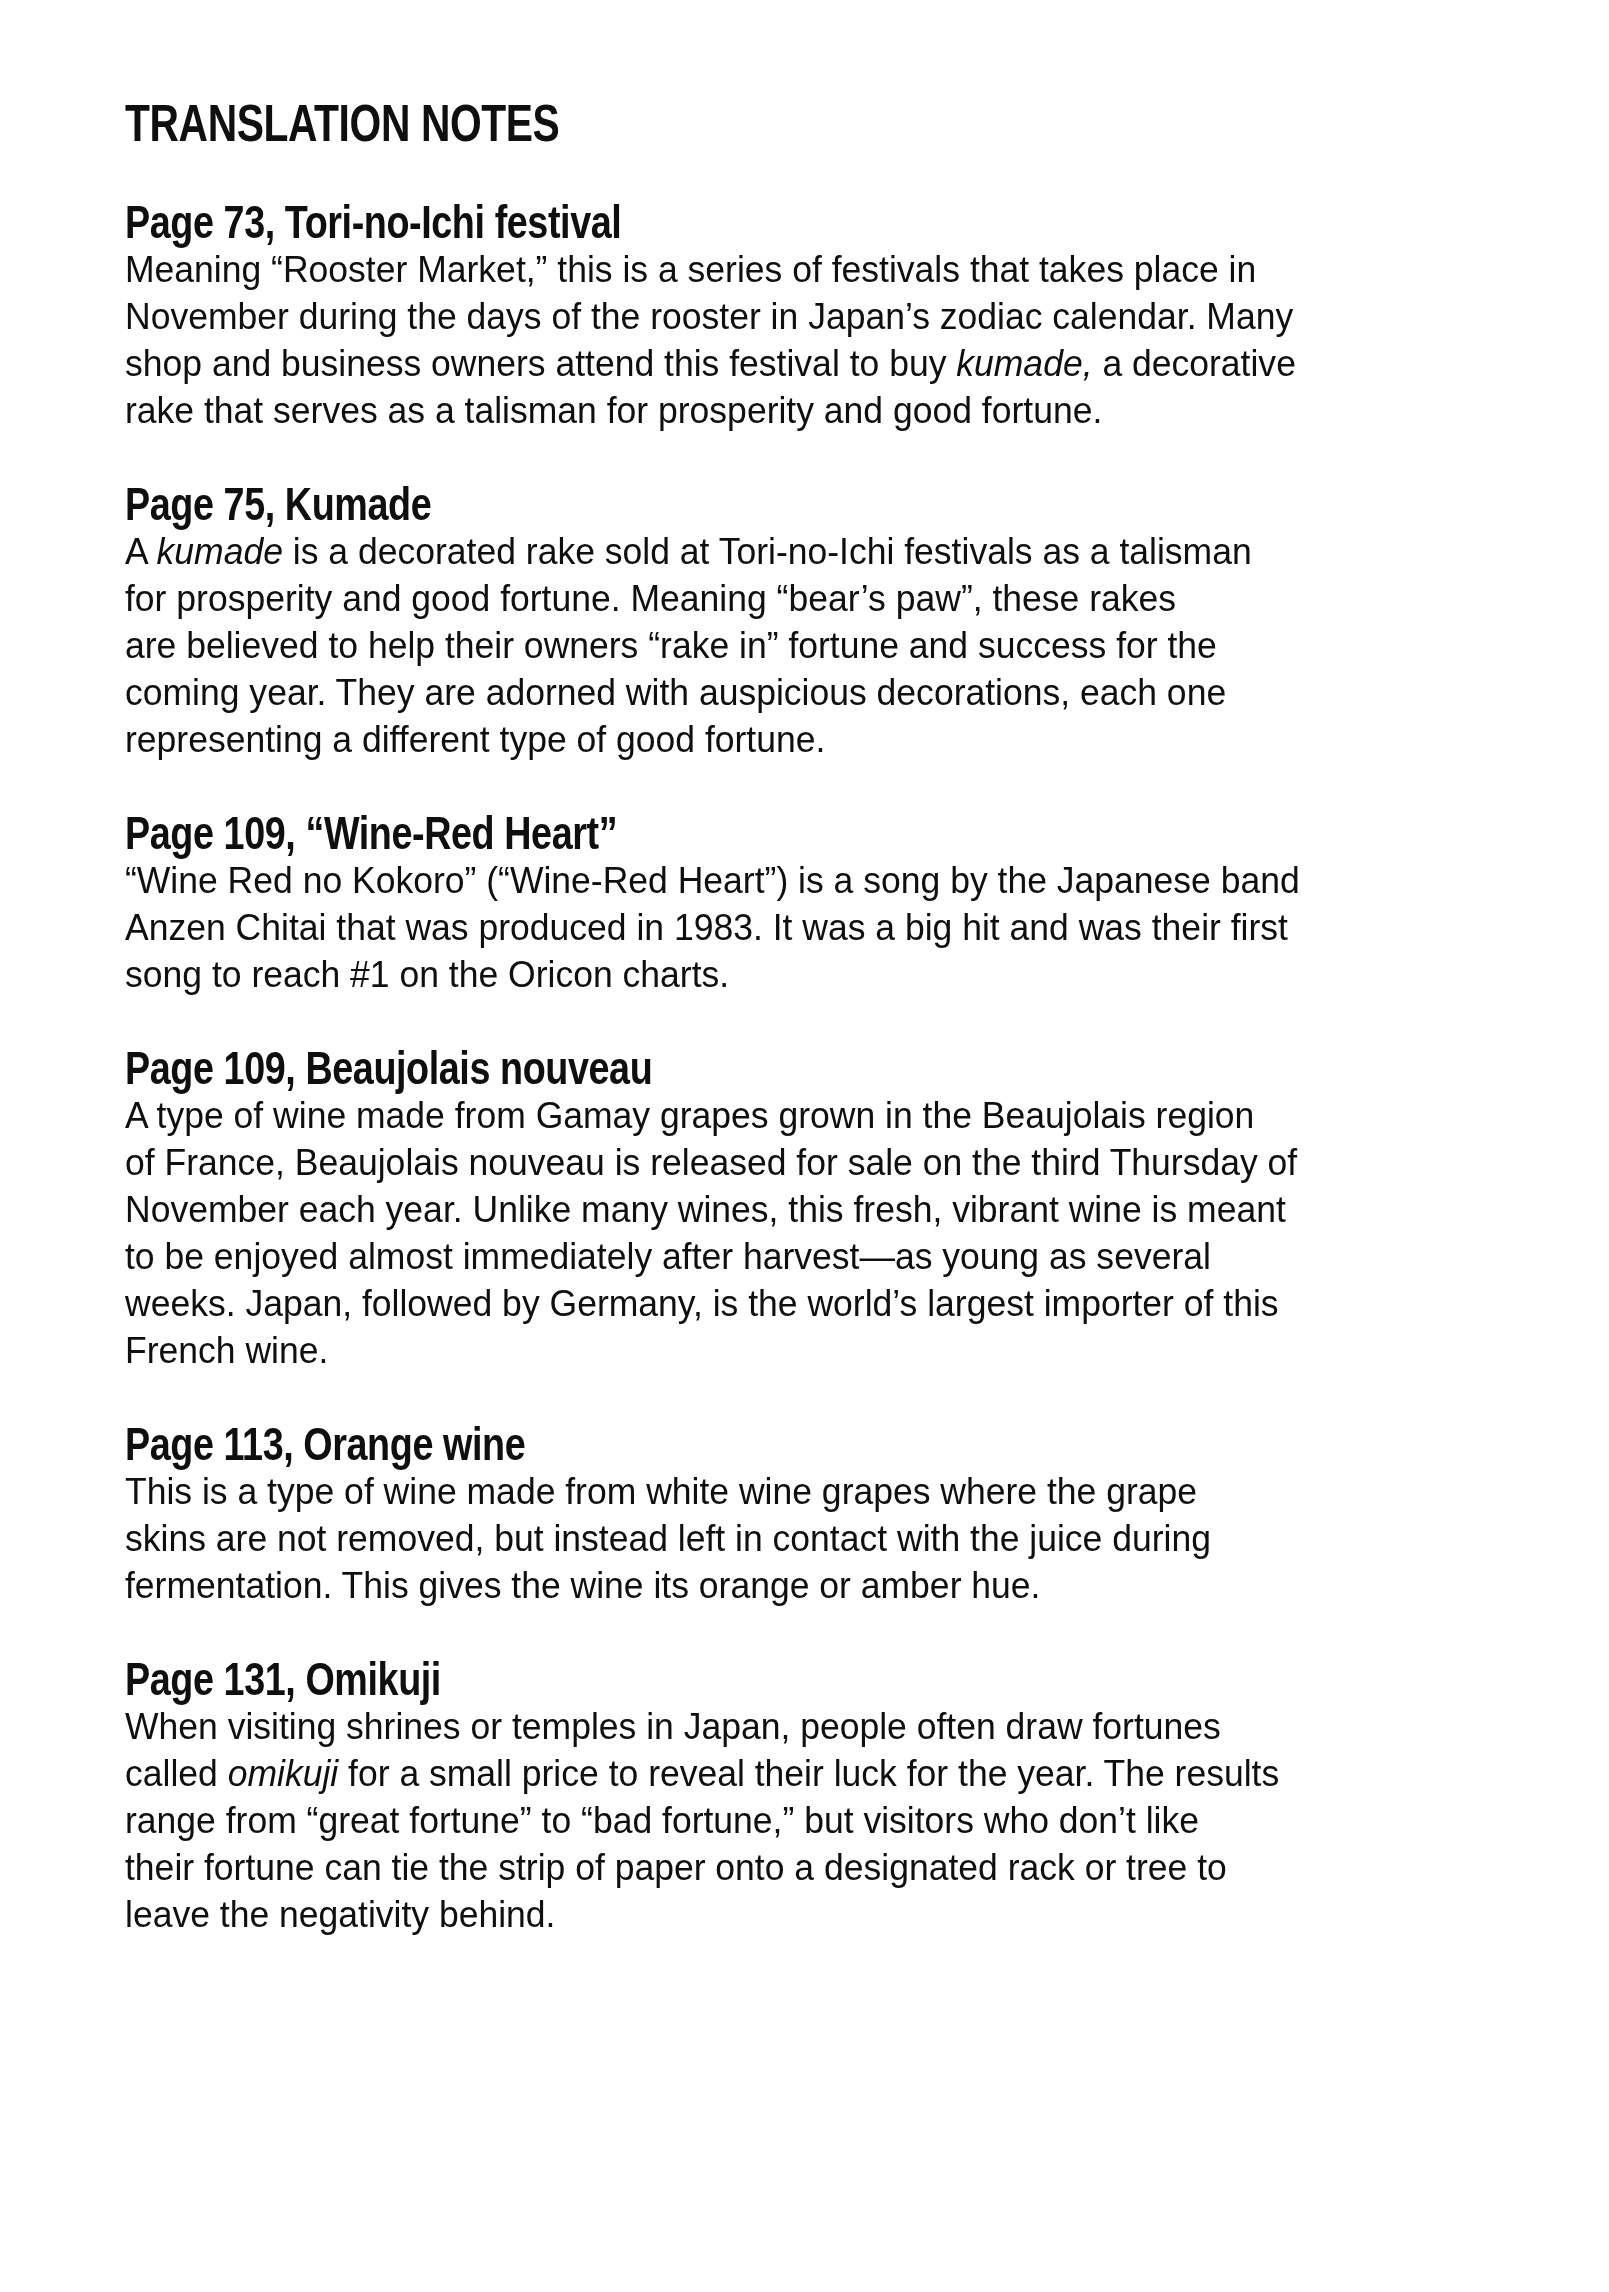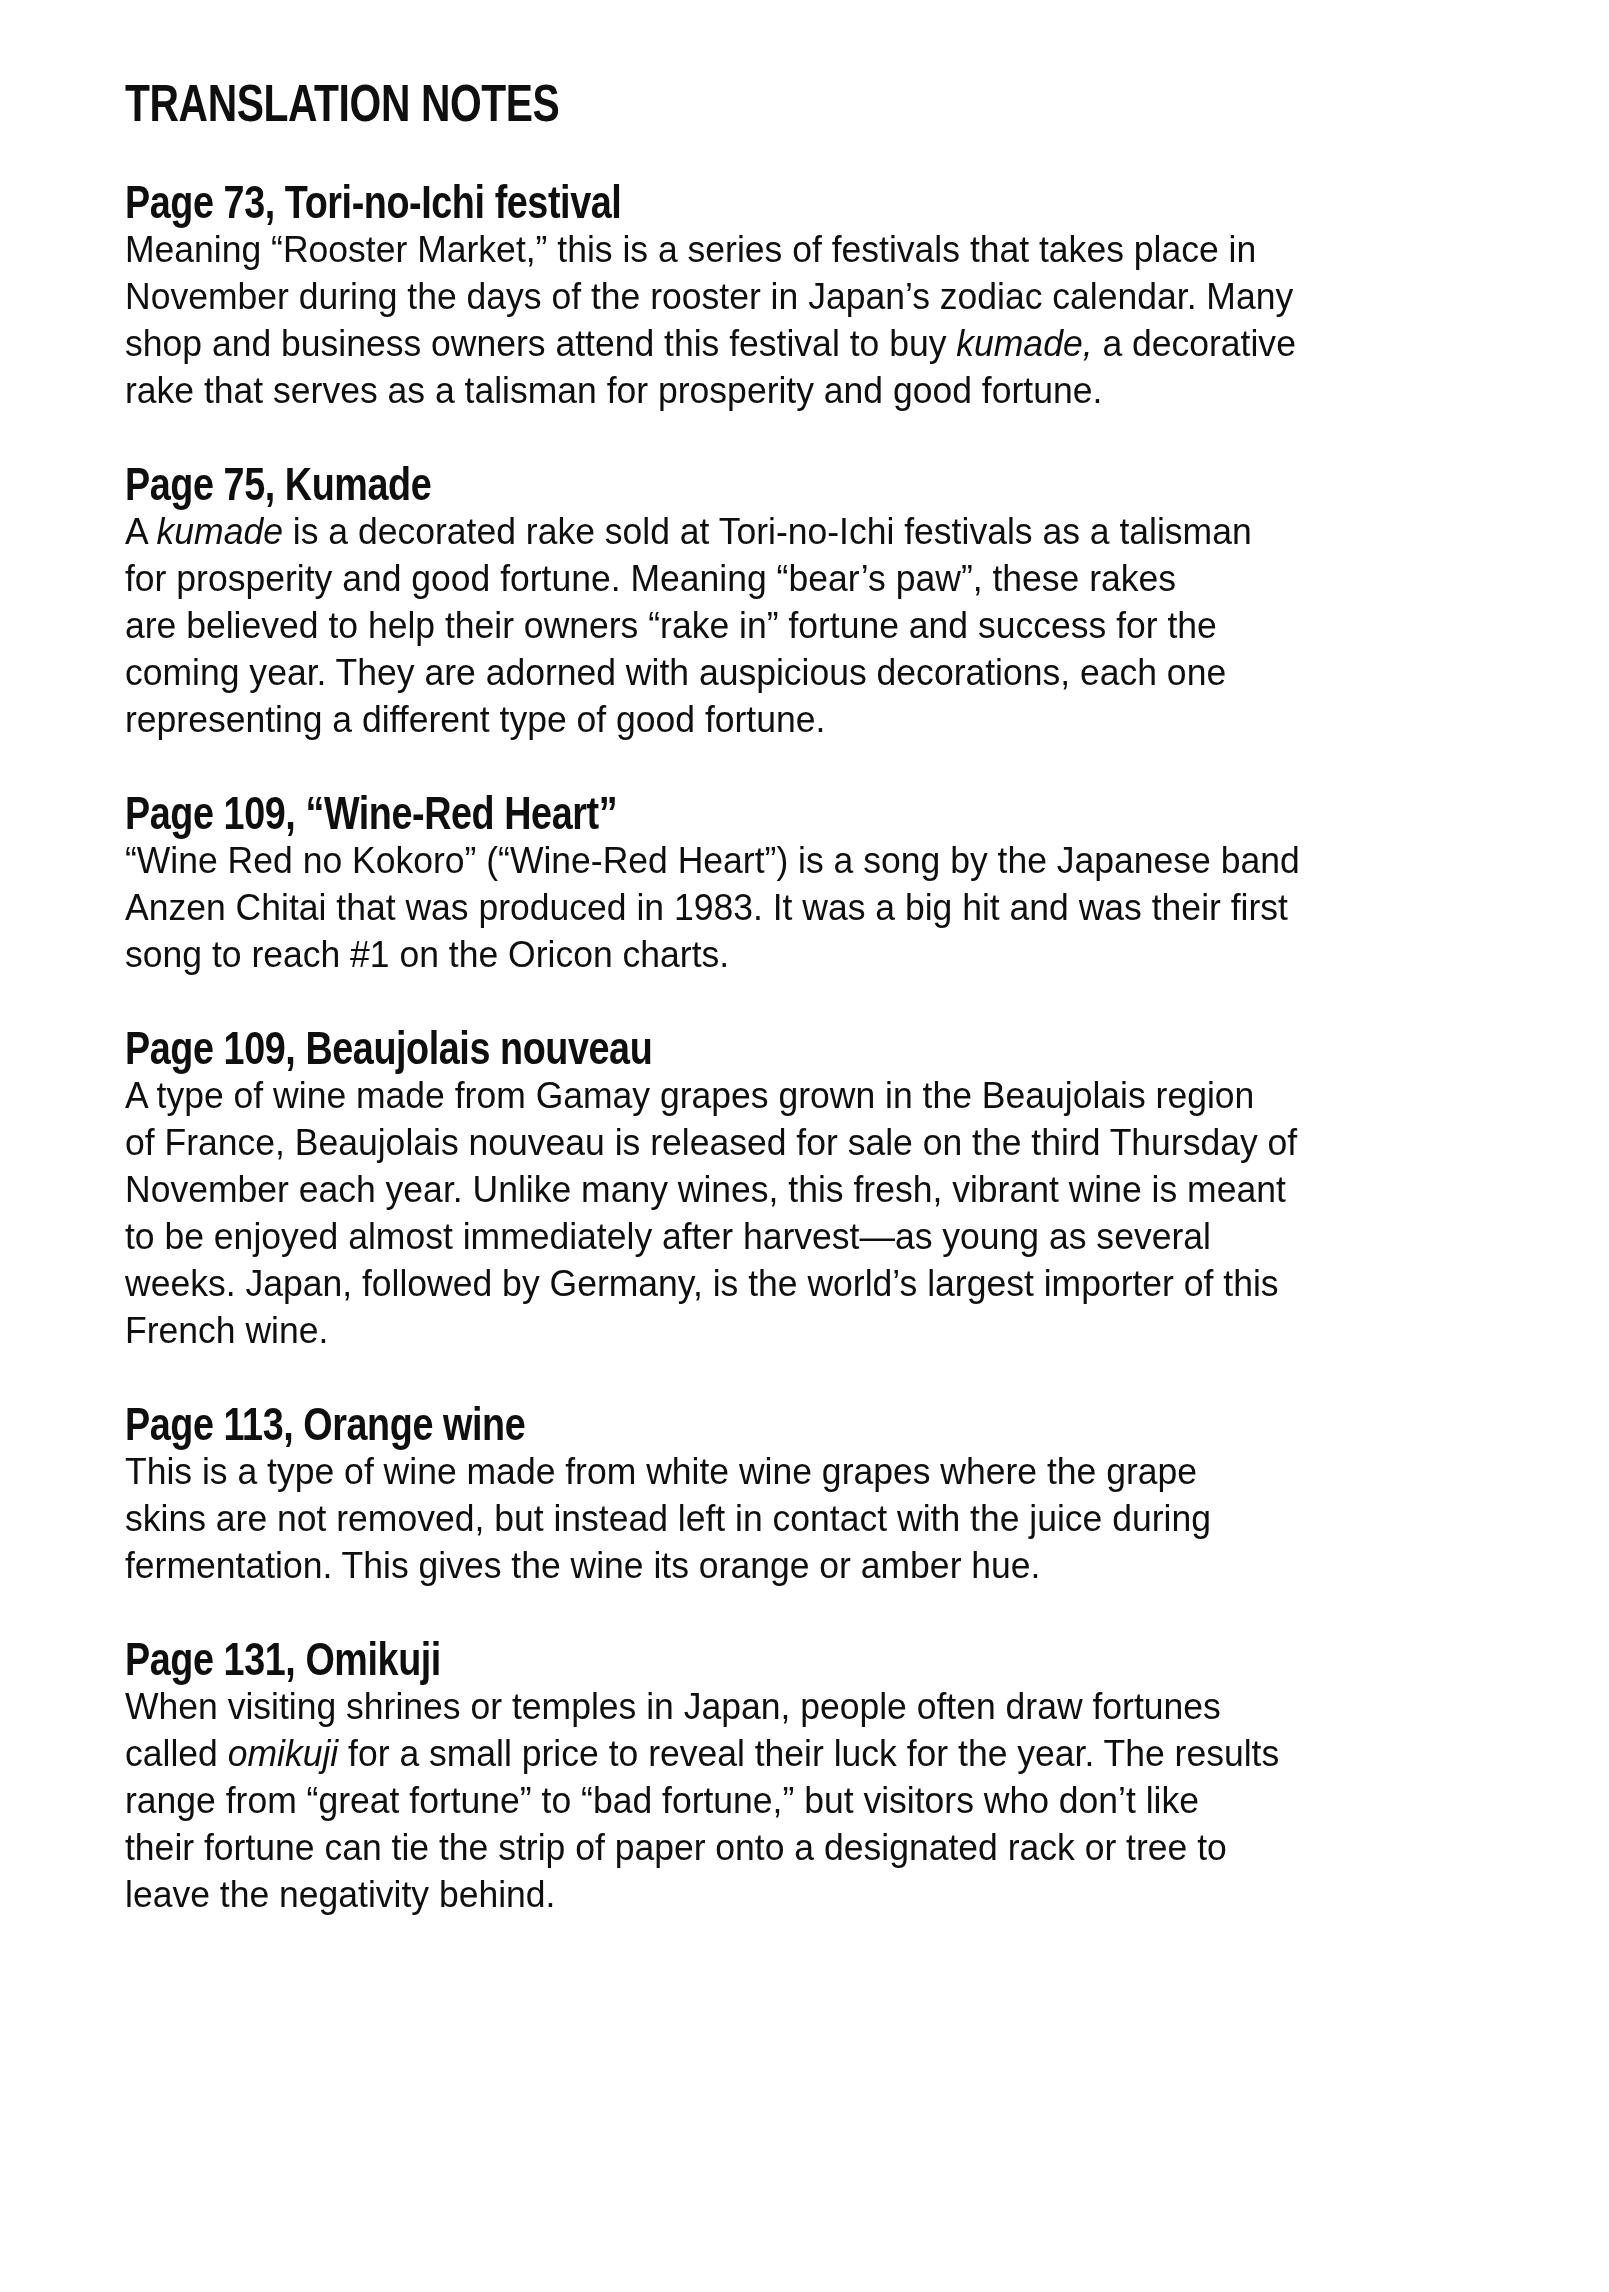--- a/index.html
+++ b/index.html
@@ -12,21 +12,21 @@
     height: 2292px;
     overflow: hidden;
   }
   .page {
     box-sizing: border-box;
     width: 1609px;
     height: 2292px;
     background: #ffffff;
     color: #0f0f0f;
     font-family: "Liberation Sans", sans-serif;
-    padding: 76px 38px 0 125px;
+    padding: 96px 38px 0 125px;
   }
   .title {
     margin: 0 0 47px 0;
     font-size: 51px;
     line-height: 56px;
     font-weight: 700;
     letter-spacing: -0.5px;
     white-space: nowrap;
     transform: scaleX(0.80);
     transform-origin: 0 50%;

